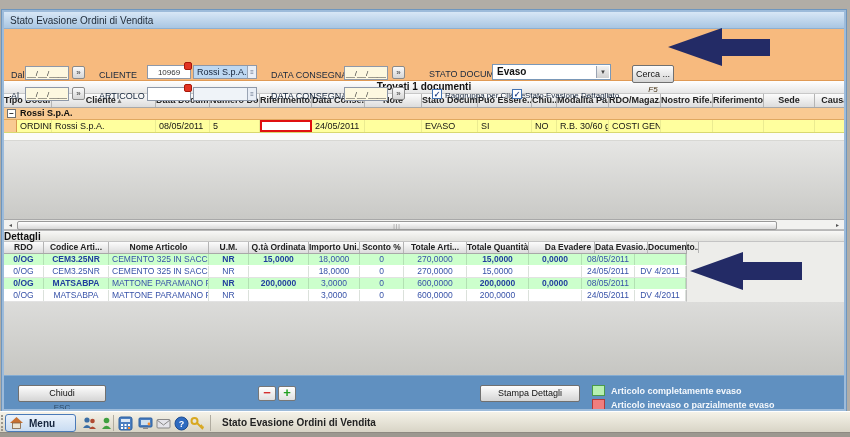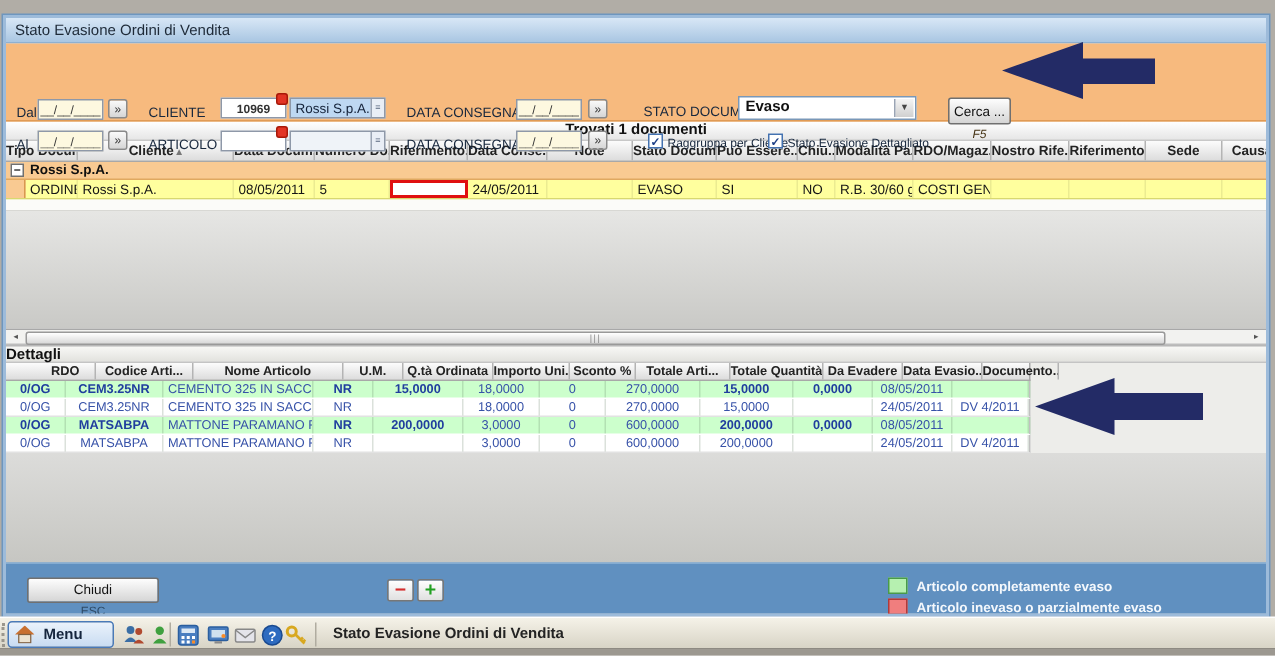--- a/index.html
+++ b/index.html
@@ -13,21 +13,21 @@
   .titlebar { height:17px; background:linear-gradient(#d8e7f6,#a9c6e2);
               font-size:10px; color:#1e2a38; line-height:17px; padding-left:6px;
               border-bottom:1px solid #8fb0d0; flex:none; }
 
   
   .filter { height:52px; background:#f7ba7e; position:relative; flex:none;
             border-bottom:1px solid #e09a55; }
   .flabel { position:absolute; font-size:9px; color:#17273d; white-space:nowrap; }
   .inp { position:absolute; height:14px; border:1px solid #8e98a8; background:#fdf8e0;
          font-size:8px; color:#333; text-align:center; line-height:12px; }
-  .inp.white { background:#ffffff;font-weight:bold; }
+  .inp.white { background:#ffffff; }
   .inp.blue  { background:#bed8f2; text-align:left; padding-left:3px; font-size:9px; color:#15233a; }
   .inp.pale  { background:#eff3f8; }
   .picker { position:absolute; right:0; top:0; width:9px; height:12px; background:#e9eef6;
             border-left:1px solid #9aa4b4; font-size:6px; color:#5a6880; text-align:center; line-height:12px; }
   .btn-sm { position:absolute; width:13px; height:13px; background:linear-gradient(#fafafa,#d6d6d6);
             border:1px solid #8a8a8a; border-radius:2px; font-size:8px; color:#333;
             text-align:center; line-height:11px; cursor:default; }
   .redbadge { position:absolute; width:8px; height:8px; background:#e23424; border:1px solid #a81808;
               border-radius:2px; z-index:3; }
   .combo { position:absolute; left:488px; top:35px; width:119px; height:16px; background:#fff;
@@ -226,30 +226,30 @@
   <div class="filler1"></div>
 
   <div class="hscroll">
     <div class="sarrow" style="left:1px">◄</div>
     <div class="sthumb"><span>|||</span></div>
     <div class="sarrow" style="right:1px">►</div>
   </div>
 
   <div class="dettaglibar">Dettagli</div>
   <div class="g2head" id="g2-head">
-      <div class="hc" style="width: 40px; margin-left: 20px;">RDO</div>
+      <div class="hc" style="width: 40px;">RDO</div>
       <div class="hc" style="width: 65px;">Codice Arti...</div>
       <div class="hc" style="width: 100px;">Nome Articolo</div>
       <div class="hc" style="width: 40px;">U.M.</div>
       <div class="hc" style="width: 60px;">Q.tà Ordinata</div>
       <div class="hc" style="width: 51px;">Importo Uni...</div>
       <div class="hc" style="width: 44px;">Sconto %</div>
       <div class="hc" style="width: 63px;">Totale Arti...</div>
       <div class="hc" style="width: 62px;">Totale Quantità ...</div>
-      <div class="hc" style="width: 53px;">Da Evadere</div>
+      <div class="hc" style="width: 53px; margin-left: 13px;">Da Evadere</div>
       <div class="hc" style="width: 53px;">Data Evasio...</div>
       <div class="hc" style="width: 51px;">Documento...</div>
     </div>
   <div class="g2row evaso">
       <div class="g2c" style="width: 40px;">0/OG</div>
       <div class="g2c" style="width: 65px;">CEM3.25NR</div>
       <div class="g2c" style="width: 100px;">CEMENTO 325 IN SACCHI D...</div>
       <div class="g2c" style="width: 40px;">NR</div>
       <div class="g2c" style="width: 60px;">15,0000</div>
       <div class="g2c" style="width: 51px;">18,0000</div>
@@ -303,20 +303,21 @@
       <div class="g2c" style="width: 51px;">DV 4/2011</div>
     </div>
     <div id="g2-rows" style="display:contents"></div>
   <div class="filler2"></div>
 
   <div class="bluebar">
     <div class="bbtn" style="left:14px;width:88px">Chiudi</div>
     <div class="esc">ESC</div>
     <div class="sqbtn minus" style="left:254px">−</div>
     <div class="sqbtn plus" style="left:274px">+</div>
+    <div class="bbtn" style="left:476px;width:100px">Stampa Dettagli</div>
     <div class="legendrow" style="top: 9px;">
         <div class="swatch" style="background: rgb(182, 240, 176); border-color: rgb(74, 154, 74);"></div>
         <div class="legendlabel">Articolo completamente evaso</div>
       </div><div class="legendrow" style="top: 23px; text-align: right;">
         <div class="swatch" style="background: rgb(240, 126, 126); border-color: rgb(176, 58, 58);"></div>
         <div class="legendlabel">Articolo inevaso o parzialmente evaso</div>
       </div><div id="legend" style="display:contents"></div>
   </div>
   <div class="tealline"></div>
 </div>

